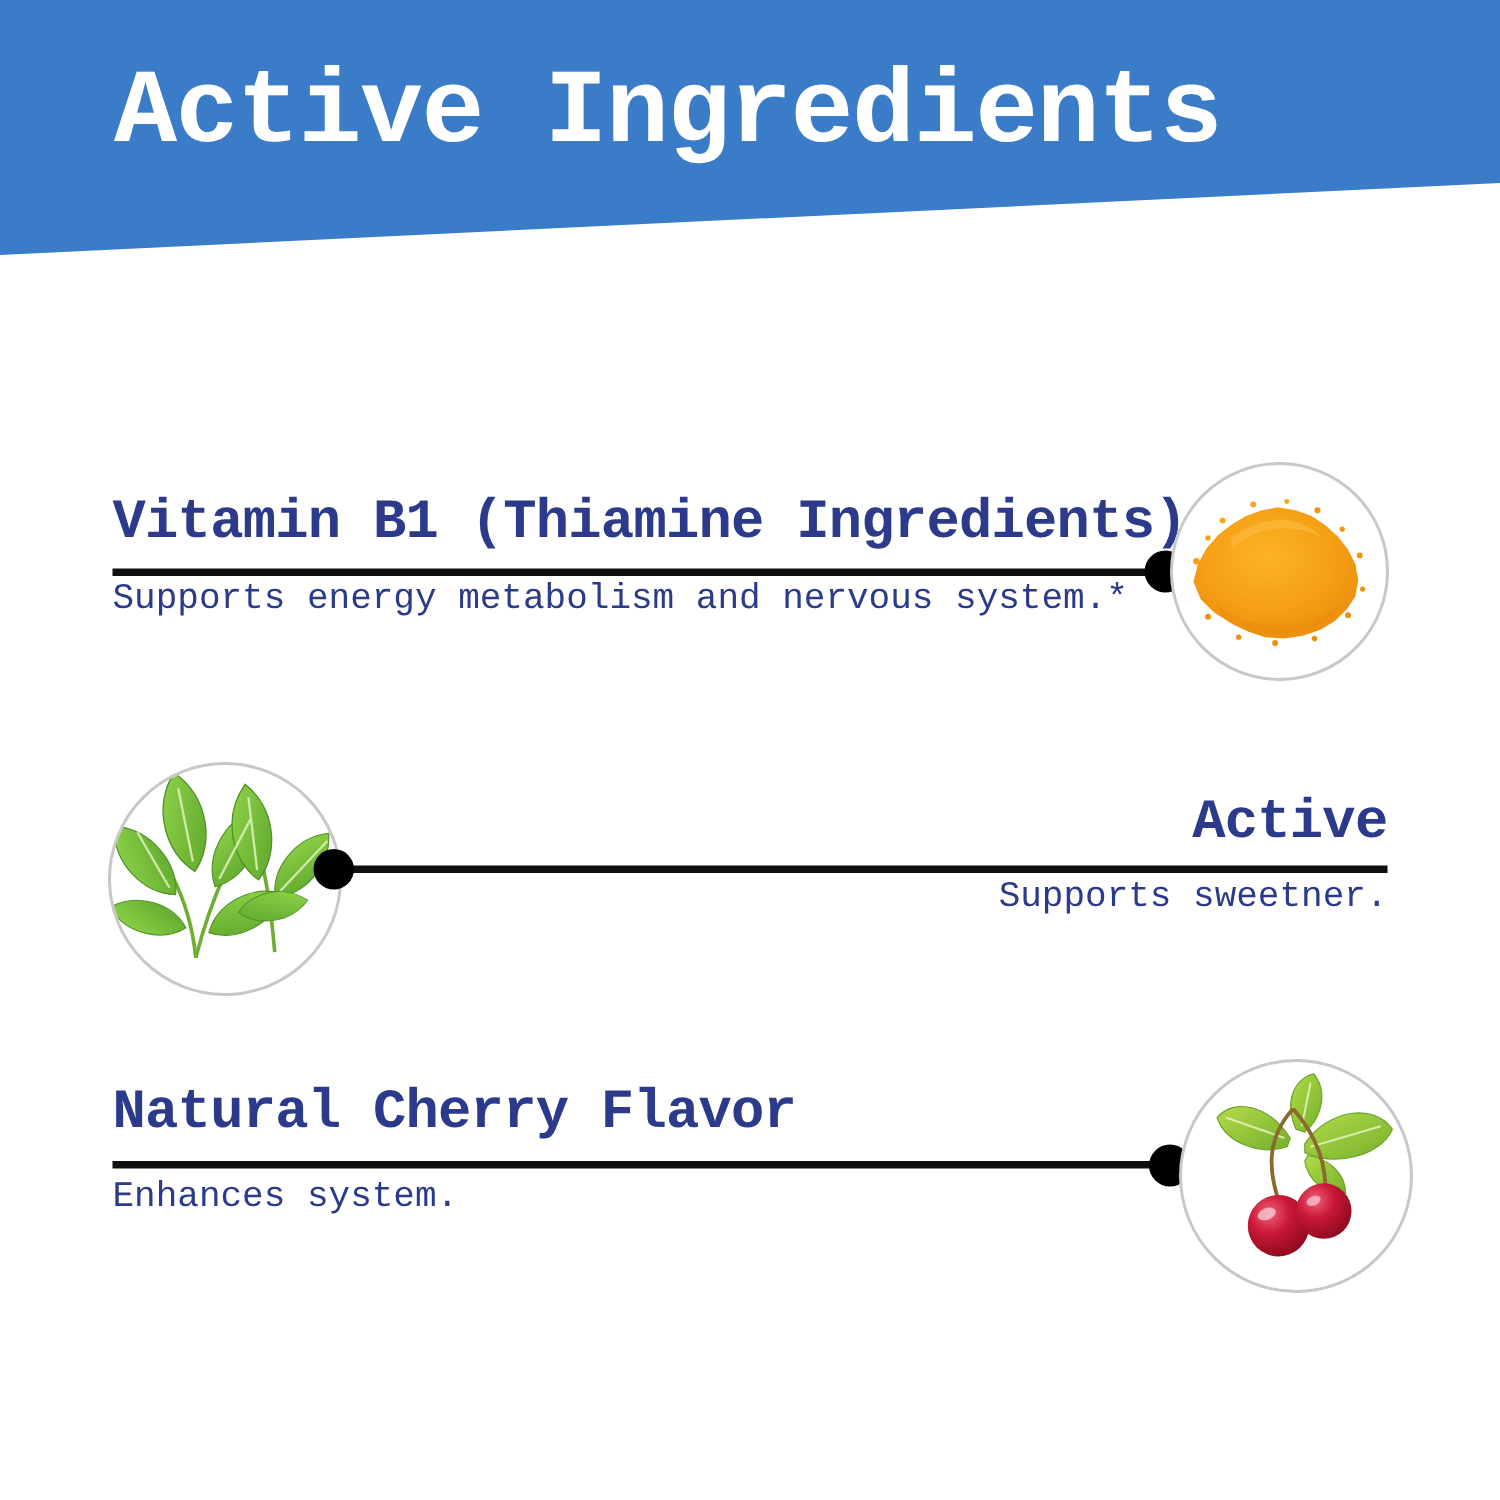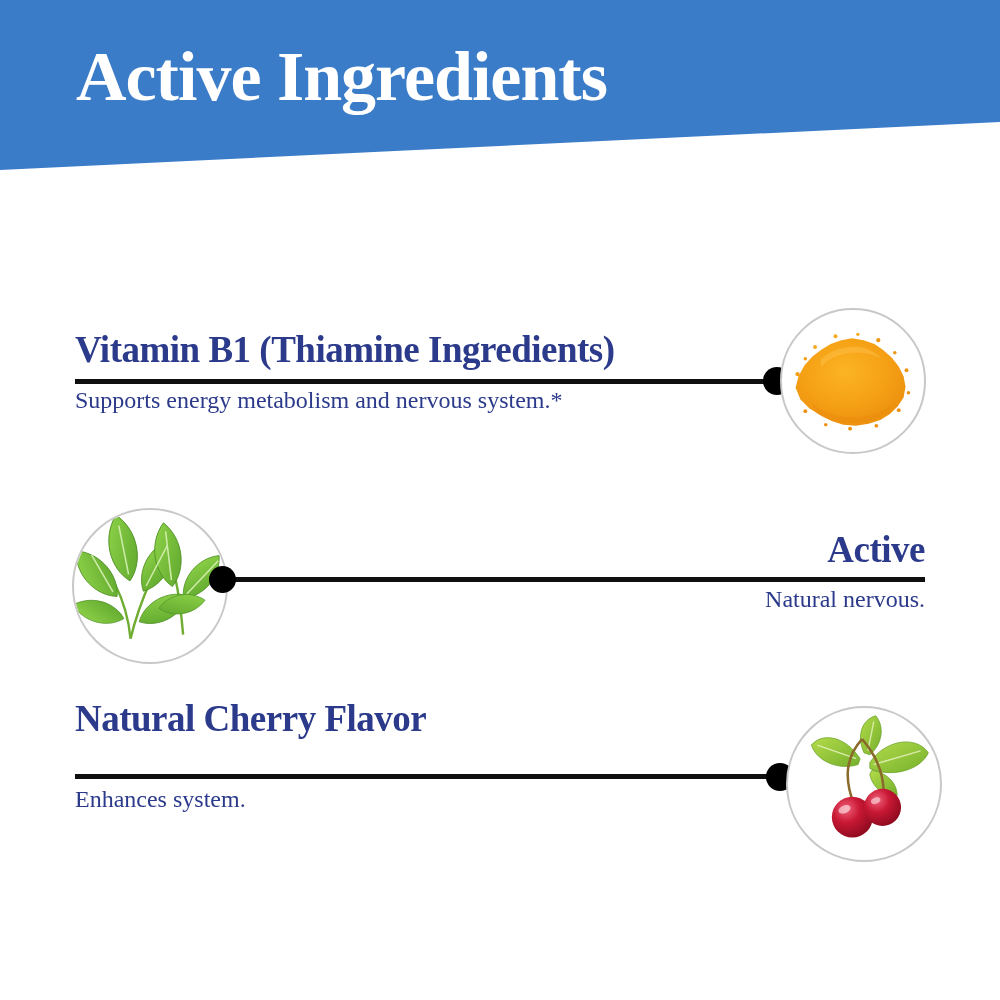--- a/index.html
+++ b/index.html
@@ -3,21 +3,21 @@
 <meta charset="utf-8">
 <style>
   * { margin: 0; padding: 0; box-sizing: border-box; }
   html, body { background: #ffffff; }
   .canvas {
     position: relative;
     width: 1000px;
     height: 1000px;
     background: #ffffff;
     overflow: hidden;
-    font-family: Liberation Serif, serif;
+    font-family: Liberation Mono, monospace;
   }
 
   
   .banner {
     position: absolute;
     left: 0; top: 0;
     width: 1000px; height: 170px;
     background: #3b7cc9;
     -webkit-clip-path: polygon(0 0, 1000px 0, 1000px 122px, 0 170px);
     clip-path: polygon(0 0, 1000px 0, 1000px 122px, 0 170px);
@@ -78,21 +78,21 @@
   .s1-desc  { left: 75px; top: 387px; }
 
   
   .s2-circle{ left: 72px; top: 508px; width: 156px; height: 156px; }
   .s2-title { right: 75px; top: 531px; }
   .s2-line  { left: 222px; top: 577px; width: 703px; }
   .s2-dot   { left: 209px; top: 566px; width: 27px; height: 27px; }
   .s2-desc  { right: 75px; top: 586px; }
 
   
-  .s3-title { left: 75px; top: 700px; }
+  .s3-title { left: 75px; top: 724px; }
   .s3-line  { left: 75px; top: 774px; width: 698px; }
   .s3-dot   { left: 766px; top: 763px; width: 28px; height: 28px; }
   .s3-circle{ left: 786px; top: 706px; width: 156px; height: 156px; }
   .s3-desc  { left: 75px; top: 786px; }
 </style>
 </head>
 <body>
 
 <div class="canvas">
 
@@ -164,21 +164,21 @@
           <path d="M56,66 L46,16"></path>
           <path d="M74,78 L96,36"></path>
           <path d="M100,72 L94,22"></path>
           <path d="M116,86 L148,52"></path>
         </g>
       </svg>
     </div>
     <div class="ing-title s2-title">Active</div>
     <div class="connector s2-line"></div>
     <div class="connector-dot s2-dot"></div>
-    <div class="ing-desc s2-desc">Natural nervous.</div>
+    <div class="ing-desc s2-desc">Supports sweetner.</div>
   </div>
 
   <div class="ing-section">
     <div class="ing-title s3-title">Natural Cherry Flavor</div>
     <div class="connector s3-line"></div>
     <div class="connector-dot s3-dot"></div>
     <div class="ing-desc s3-desc">Enhances system.</div>
     <div class="photo-circle s3-circle">
       <svg viewBox="0 0 156 156">
         <defs>

